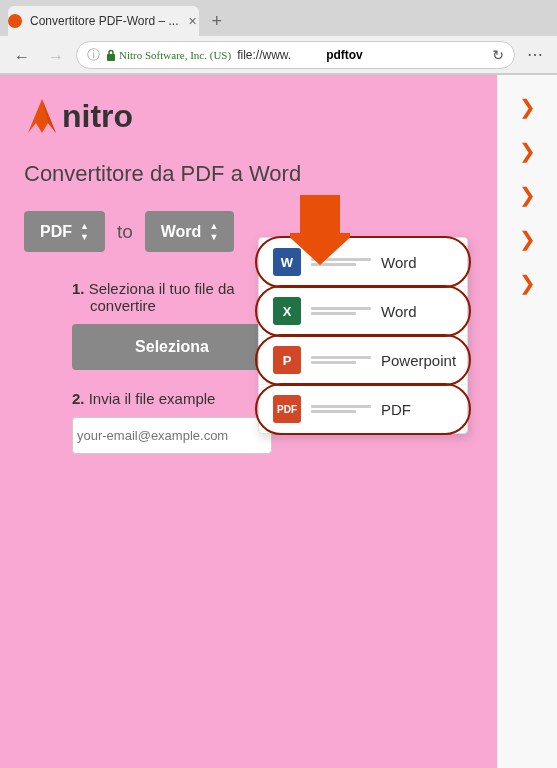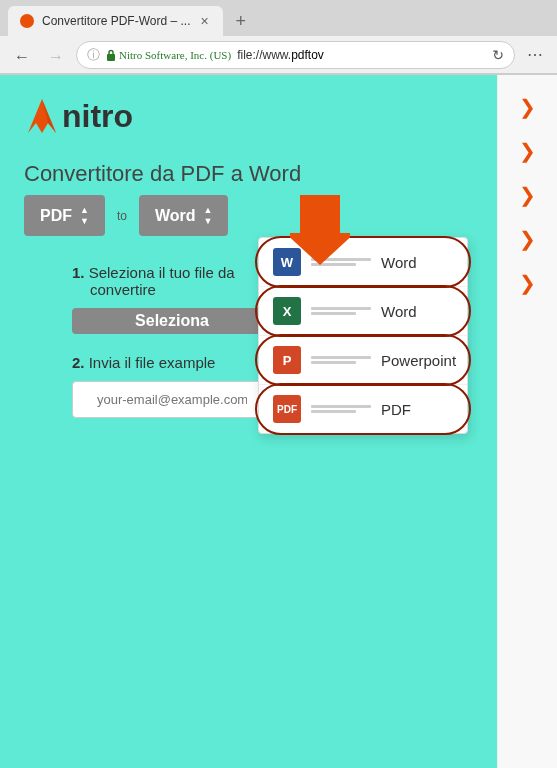--- a/index.html
+++ b/index.html
@@ -23,21 +23,21 @@
       height: 36px;
       padding: 6px 8px 0;
       background: #d5d5d5;
     }
 
     .tab-active {
       display: flex;
       align-items: center;
       background: #f0f0f0;
       border-radius: 6px 6px 0 0;
-      padding: 0 12px;
+      padding: 0 0;
       height: 30px;
       font-size: 12px;
       color: #333;
       gap: 8px;
       min-width: 180px;
     }
 
     .tab-favicon {
       width: 14px;
       height: 14px;
@@ -128,21 +128,22 @@
     }
 
     .address-url {
       color: #333;
       font-size: 12px;
       flex: 1;
     }
 
     .address-url strong {
       color: #000;
-      font-weight: normal;
+      font-weight: bold;
+      margin-left: 35px;
     }
 
     .refresh-btn {
       color: #555;
       font-size: 14px;
       cursor: pointer;
     }
 
     .nav-extra-btn {
       width: 28px;
@@ -150,21 +151,21 @@
       display: flex;
       align-items: center;
       justify-content: center;
       color: #555;
       font-size: 16px;
       cursor: pointer;
     }
 
     
     .page-content {
-      background: #5eead4;
+      background: #f9a8d4;
       display: flex;
       height: calc(768px - 74px);
       position: relative;
       gap: 48px;
     }
 
     .main-content {
       flex: 1;
       padding: 20px 24px;
       overflow: hidden;
@@ -187,21 +188,21 @@
       font-size: 32px;
       font-weight: bold;
       color: #333;
       font-family: Arial, sans-serif;
     }
 
     
     .page-title {
       font-size: 22px;
       color: #444;
-      margin-bottom: 8px;
+      margin-bottom: 24px;
       font-weight: normal;
     }
 
     
     .converter-row {
       display: flex;
       align-items: center;
       gap: 12px;
       margin-bottom: 28px;
     }
@@ -221,21 +222,21 @@
     }
 
     .select-btn .arrows {
       display: flex;
       flex-direction: column;
       gap: 1px;
       font-size: 9px;
     }
 
     .to-label {
-      font-size: 12px;
+      font-size: 19px;
       color: #555;
     }
 
     
     .arrow-overlay {
       position: absolute;
       top: 120px;
       left: 290px;
       z-index: 100;
     }
@@ -341,30 +342,30 @@
 
     .step-title strong {
       font-weight: bold;
     }
 
     .select-file-btn {
       background: #888;
       color: white;
       border: none;
       border-radius: 4px;
-      padding: 4px 20px;
+      padding: 14px 20px;
       font-size: 16px;
       font-weight: bold;
       cursor: pointer;
       width: 200px;
     }
 
     .email-input {
       width: 200px;
-      padding: 10px 24px;
+      padding: 10px 4px;
       border: 1px solid #ccc;
       border-radius: 4px;
       font-size: 13px;
       color: #999;
     }
 
     
     .right-sidebar {
       width: 60px;
       background: #f8f8f8;

